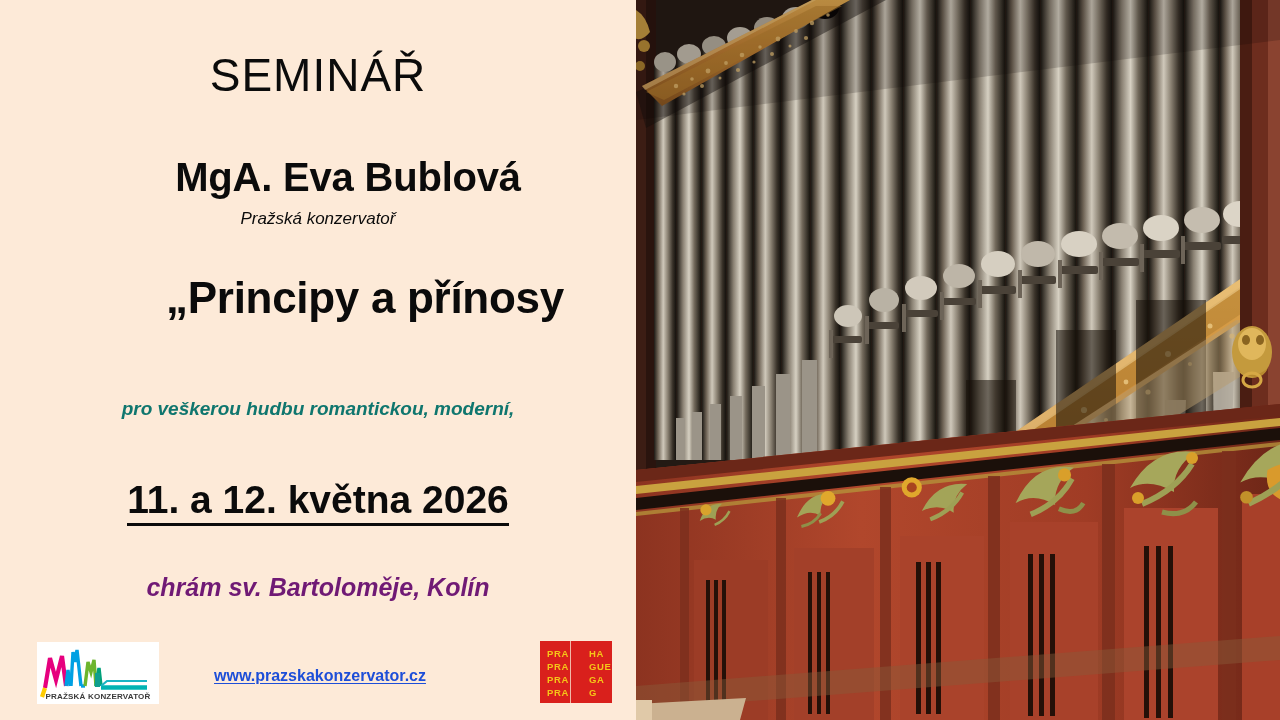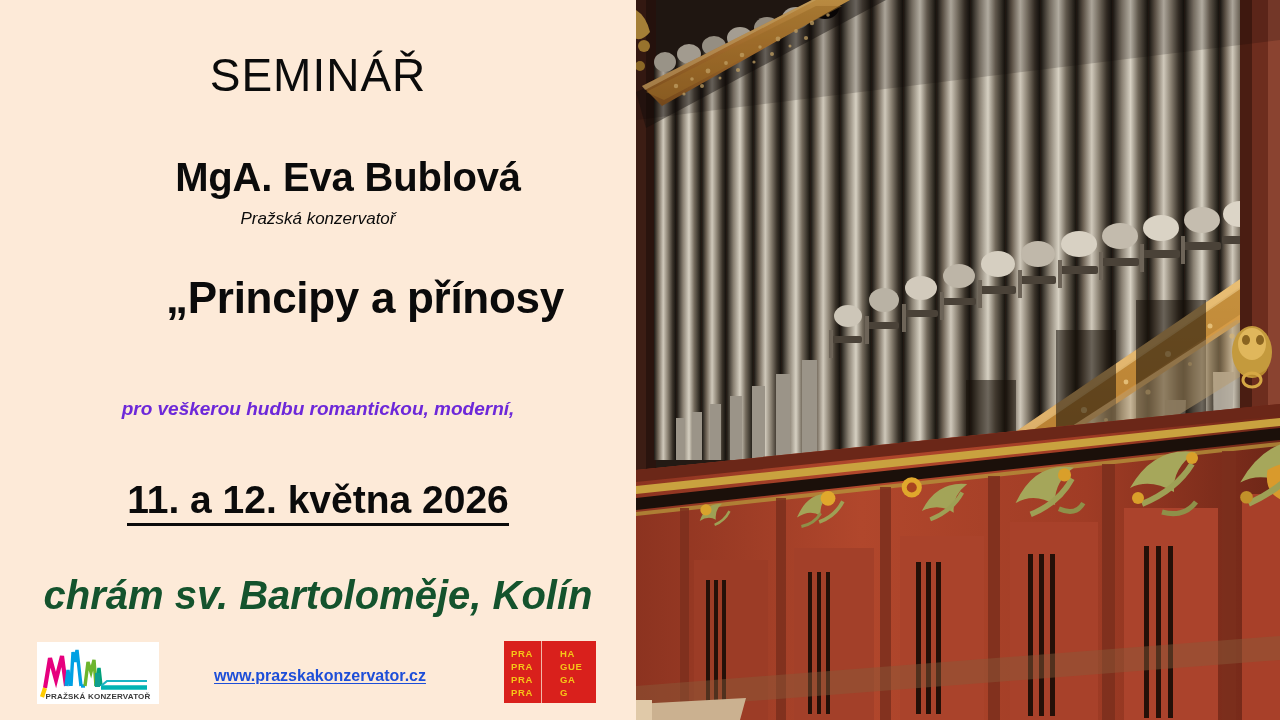--- a/index.html
+++ b/index.html
@@ -73,44 +73,44 @@
   .subtitle-block {
     position: absolute;
     top: 396px; left: 0; width: 636px;
     text-align: center;
   }
   .subtitle-line {
     font-size: 19px;
     font-style: italic;
     font-weight: bold;
     line-height: 1.42;
-    color: #6d28d9;
+    color: #0f766e;
   }
 
   .date-line {
     position: absolute;
     top: 478px; left: 0; width: 636px;
     text-align: center;
   }
   .date-line span {
     font-size: 39px;
     font-weight: bold;
     color: #0b0b0b;
     border-bottom: 3px solid #0b0b0b;
     padding-bottom: 2px;
   }
 
   .venue-line {
     position: absolute;
     top: 573px; left: 0; width: 636px;
     text-align: center;
-    font-size: 40px;
+    font-size: 25px;
     font-style: italic;
     font-weight: bold;
-    color: #14532d;
+    color: #701a75;
   }
 
   
   .footer {
     position: absolute;
     bottom: 0; left: 0; width: 636px; height: 95px;
   }
 
   
   .pk-logo {
@@ -142,22 +142,22 @@
     font-weight: bold;
     color: #1d4ed8;
     text-decoration: underline;
     text-underline-offset: 2px;
     cursor: pointer;
   }
 
   
   .prague-logo {
     position: absolute;
-    left: 504px; top: 641px;
-    width: 92px; height: 62px;
+    left: 540px; top: 641px;
+    width: 72px; height: 62px;
     background: #d9201c;
     display: flex;
   }
   .prague-col {
     height: 100%;
     padding: 7px 0 0 0;
     display: flex;
     flex-direction: column;
     justify-content: flex-start;
     gap: 1px;

